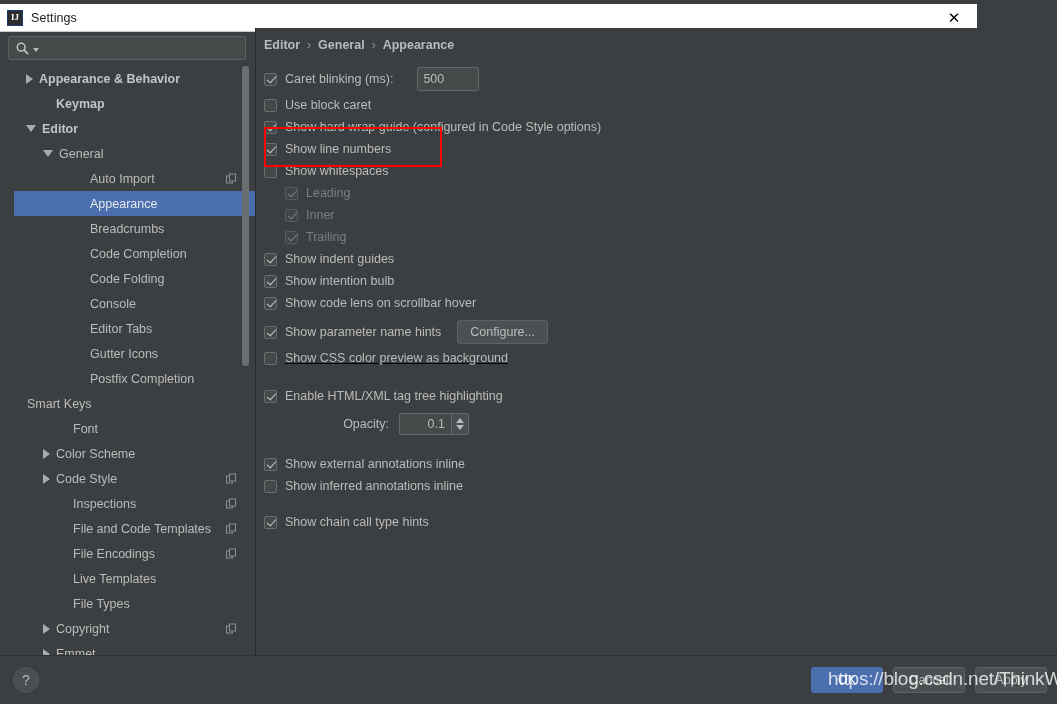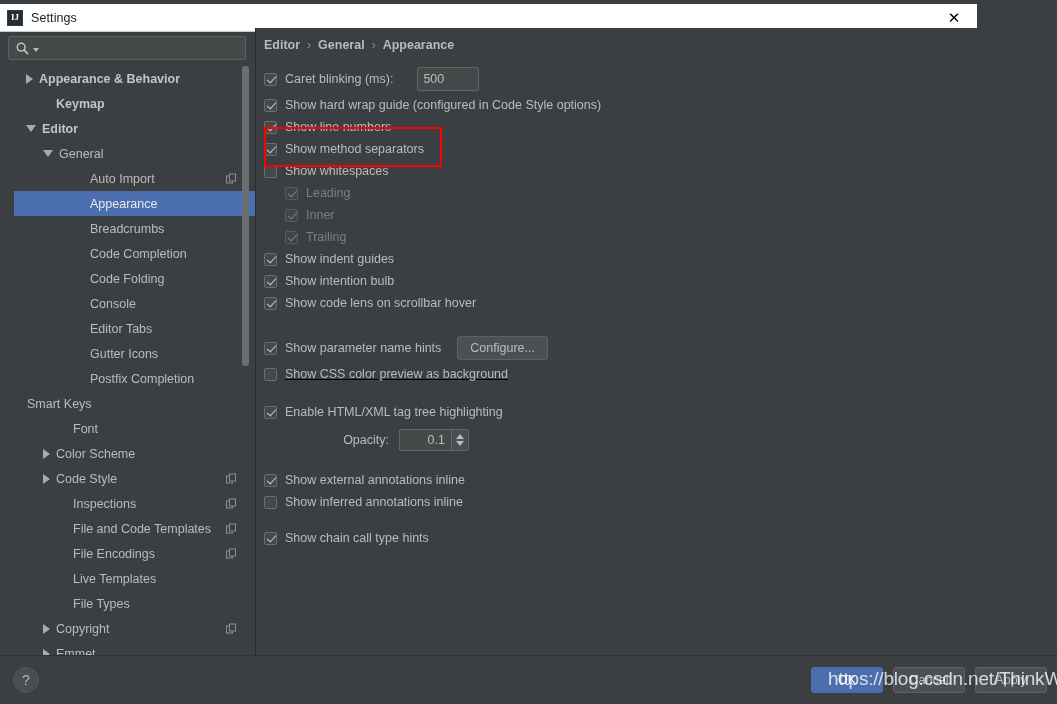--- a/index.html
+++ b/index.html
@@ -173,21 +173,21 @@
   .panel {
     position: absolute; left: 8px; top: 38px;
     width: 780px;
   }
 
   .row {
     display: flex; align-items: center;
     height: 18px; margin-bottom: 4px;
     position: relative;
   }
-  .row.gap-top { margin-top: 23px; }
+  .row.gap-top { margin-top: 7px; }
 
   .cb {
     width: 13px; height: 13px; flex: none;
     border: 1px solid #6a6d6f;
     background: #45494a;
     border-radius: 2px;
     margin-right: 8px;
     position: relative;
   }
   .cb.checked::after {
@@ -498,35 +498,35 @@
     </div>
 
     <div class="panel">
 
       <div class="row" style="height:26px;margin-bottom:4px;">
         <span class="cb checked"></span>
         <span class="lbl">Caret blinking (ms):</span>
         <input class="textfield" style="margin-left: 24px;" type="text" value="500">
       </div>
 
+      <div class="row">
+        <span class="cb"></span>
+        <span class="lbl">Use block caret</span>
+      </div>
 
       <div class="row">
         <span class="cb checked"></span>
         <span class="lbl">Show hard wrap guide (configured in Code Style options)</span>
       </div>
 
       <div class="row">
         <span class="cb checked"></span>
         <span class="lbl">Show line numbers</span>
       </div>
 
-      <div class="row">
-        <span class="cb checked"></span>
-        <span class="lbl">Show method separators</span>
-      </div>
 
       <div class="row">
         <span class="cb"></span>
         <span class="lbl">Show whitespaces</span>
       </div>
 
       <div class="row">
         <span class="cb checked disabled indent-1"></span>
         <span class="lbl dim">Leading</span>
       </div>

